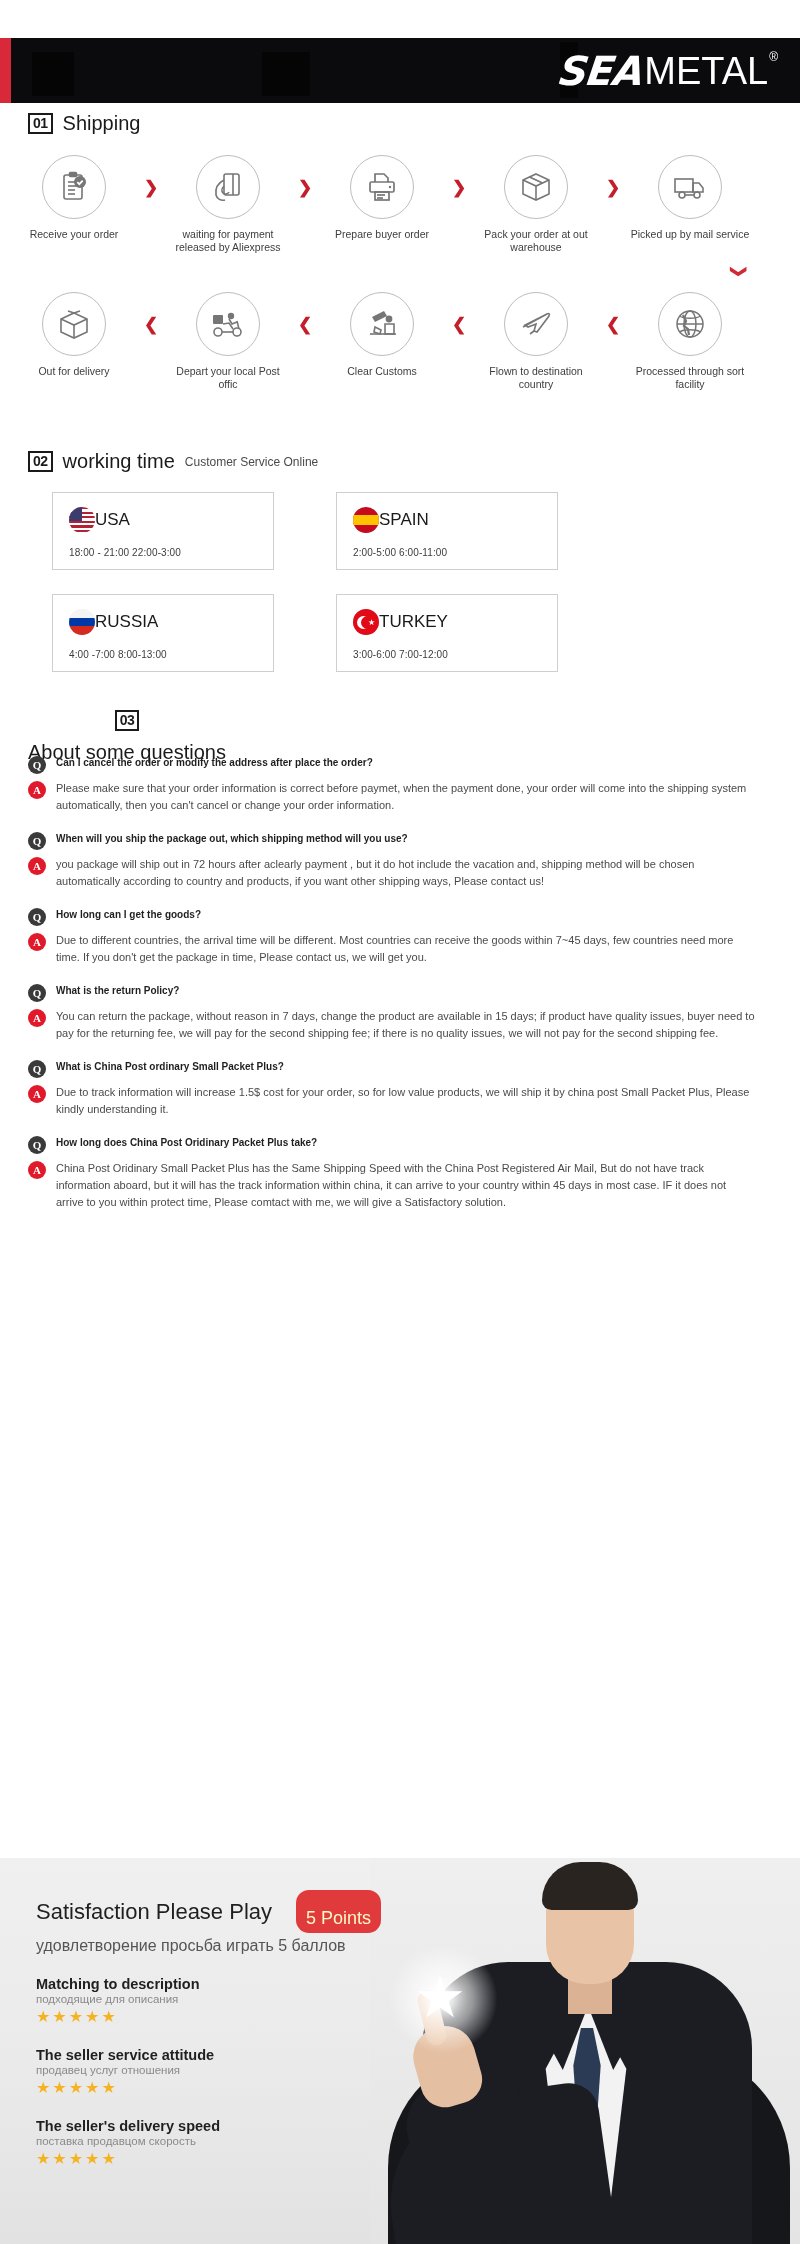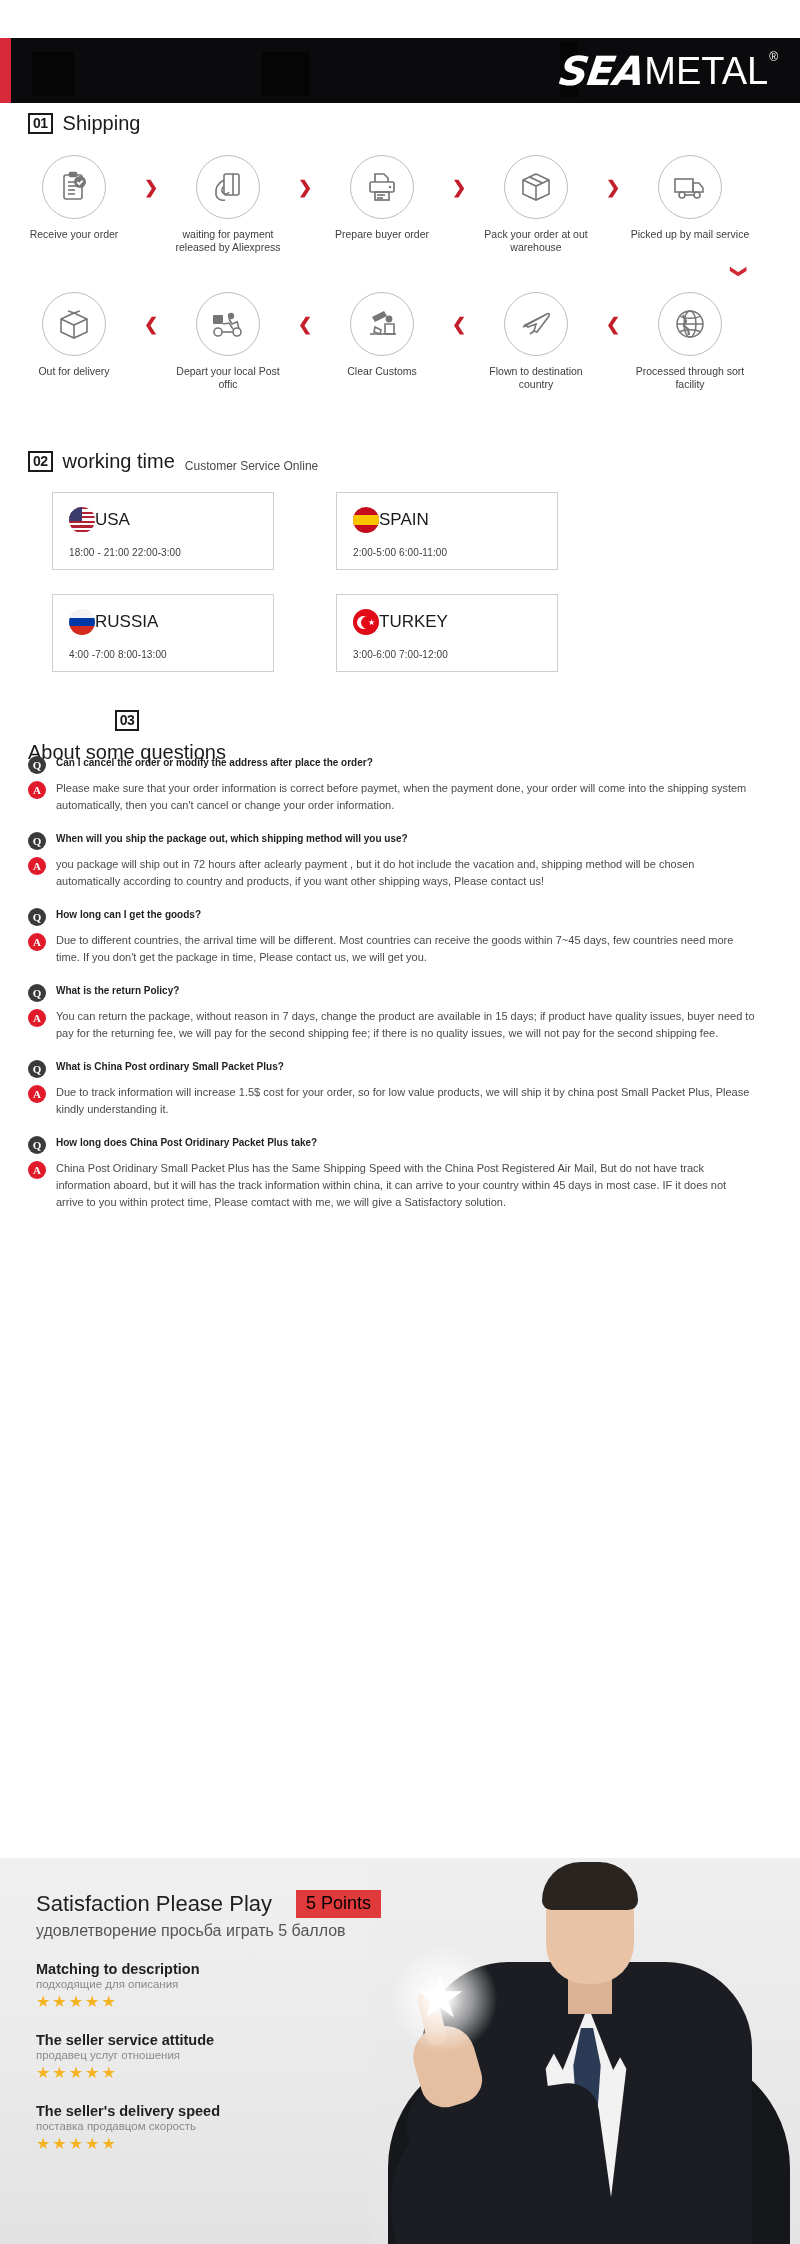--- a/index.html
+++ b/index.html
@@ -40,21 +40,21 @@
     font-family: "Liberation Sans", sans-serif;
     font-weight: 300; font-size: 38px;
     color: #ffffff; line-height: 44px; letter-spacing: 0px;
   }
   .logo-reg {
     font-size: 12px; color: #ffffff; line-height: 12px;
     margin-top: 2px; margin-left: 1px;
   }
 
   
-  .sec-head { display: flex; align-items: flex-end; gap: 10px; }
+  .sec-head { display: flex; align-items: center; gap: 10px; }
   .sec-num {
     border: 2px solid #1a1a1a; color: #1a1a1a;
     font-size: 14px; font-weight: 600;
     padding: 1px 3px 1px 3px; line-height: 15px;
     letter-spacing: -0.5px; align-self: center;
   }
   .sec-title { font-size: 20px; font-weight: 400; color: #1a1a1a; }
   .sec-sub { font-size: 12px; color: #4a4a4a; font-weight: 400; }
 
   #sec-shipping { position: absolute; left: 28px; top: 112px; }
@@ -144,21 +144,21 @@
   
   .sat {
     position: absolute; left: 0; top: 1858px;
     width: 800px; height: 386px;
     background: linear-gradient(to bottom,#f0f0f0 0%,#eaeaea 55%,#e2e2e2 100%);
     overflow: hidden;
   }
   .sat-inner { position: absolute; left: 36px; top: 32px; width: 430px; }
   .sat-h1row { display: flex; align-items: center; gap: 24px; }
   .sat-h1 { font-size: 22px; color: #1f1f1f; font-weight: 400; }
-  .sat-points { background: #e03a3c; color: #000000; font-size: 18px; padding: 3px 10px 4px; }
+  .sat-points { background: #e03a3c; color: #fef9c3; font-size: 18px; padding: 18px 10px 4px; border-radius: 13px; }
   .sat-h1ru { margin-top: 4px; font-size: 16px; color: #555; }
   .sat-block { margin-top: 21px; }
   .sat-en { font-size: 14.5px; color: #1f1f1f; font-weight: 700; }
   .sat-ru { font-size: 11.5px; color: #8a8a8a; margin-top: 1px; }
   .stars { margin-top: 3px; color: #f5b321; font-size: 16px; letter-spacing: 2px; line-height: 18px; }
 
   
   .man { position: absolute; right: 0; top: 0; width: 430px; height: 386px; }
   .man .bg { position: absolute; inset: 0; background: linear-gradient(to bottom,#efefef,#e4e4e4); }
   .man .suit {

